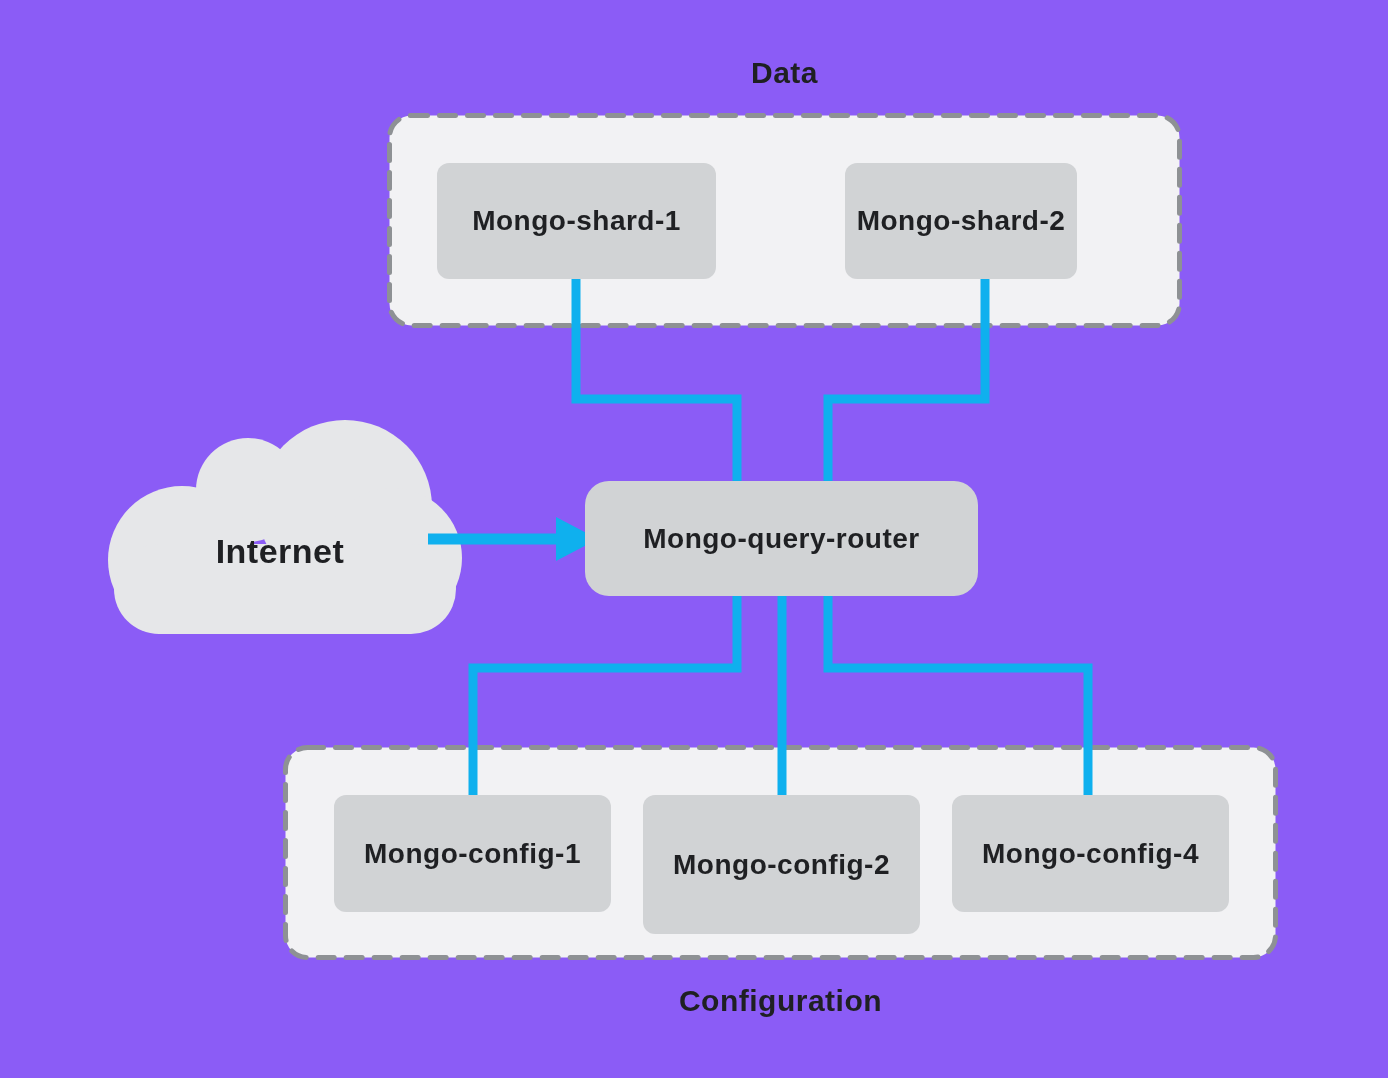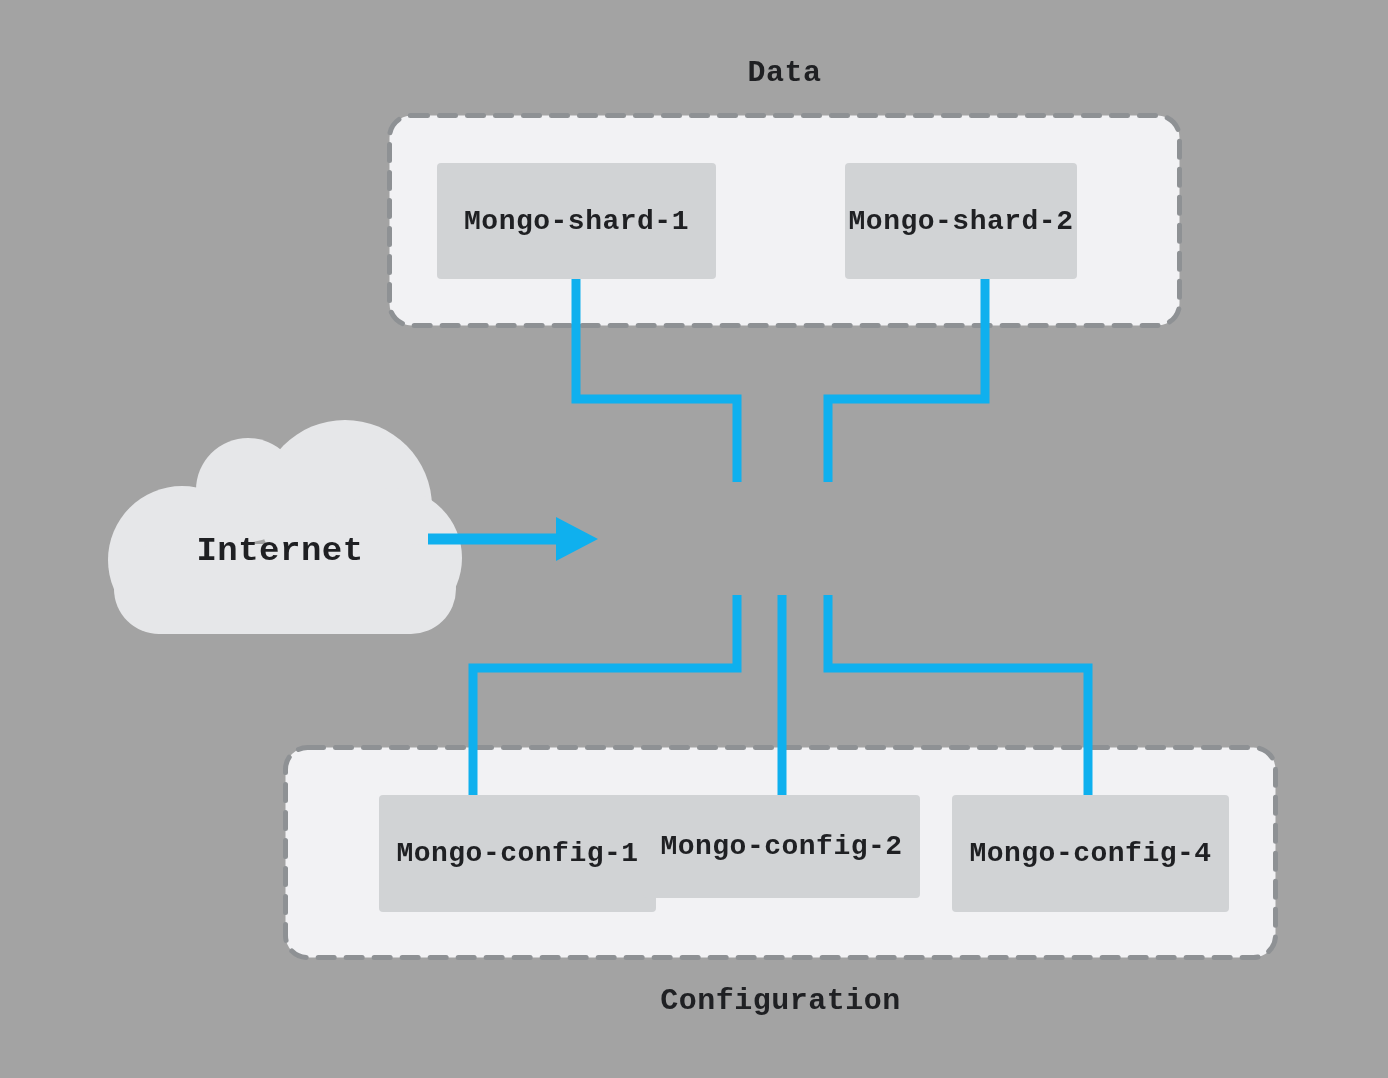--- a/index.html
+++ b/index.html
@@ -5,34 +5,33 @@
   html, body {
     margin: 0;
     padding: 0;
     background: #ffffff;
     font-family: "Liberation Sans", "DejaVu Sans", sans-serif;
   }
   #canvas {
     position: relative;
     width: 1388px;
     height: 1078px;
-    background: #a3a3a3;
+    background: #8b5cf6;
     overflow: hidden;
-    font-family: Liberation Mono, monospace;
   }
   #layer-svg {
     position: absolute;
     left: 0; top: 0;
     width: 1388px;
     height: 1078px;
   }
   .node {
     position: absolute;
     background: #d1d3d5;
-    border-radius: 4px;
+    border-radius: 12px;
     display: flex;
     align-items: center;
     justify-content: center;
     font-weight: 700;
     font-size: 28px;
     color: #1f2023;
     letter-spacing: 0.5px;
     z-index: 3;
   }
   .node.router { border-radius: 24px; }
@@ -96,20 +95,21 @@
   <div class="group-label" style="left:387px; top:56px; width:795px;">Data</div>
 
   <div class="group-label" style="left:283px; top:984px; width:995px;">Configuration</div>
 
   <div class="cloud-label" style="left:150px; top:532px; width:260px;">Internet</div>
 
   <div class="node" style="left:437px; top:163px; width:279px; height:116px;">Mongo-shard-1</div>
 
   <div class="node" style="left:845px; top:163px; width:232px; height:116px;">Mongo-shard-2</div>
 
+  <div class="node router" style="left:585px; top:481px; width:393px; height:115px;">Mongo-query-router</div>
 
-  <div class="node" style="left:334px; top:795px; width:277px; height:117px;margin-left:45px;">Mongo-config-1</div>
+  <div class="node" style="left:334px; top:795px; width:277px; height:117px;">Mongo-config-1</div>
 
-  <div class="node" style="left:643px; top:795px; width:277px; height:103px;">Mongo-config-2</div>
+  <div class="node" style="left:643px; top:795px; width:277px; height:139px;">Mongo-config-2</div>
 
   <div class="node" style="left:952px; top:795px; width:277px; height:117px;">Mongo-config-4</div>
 
 </div>
 
 </body></html>

